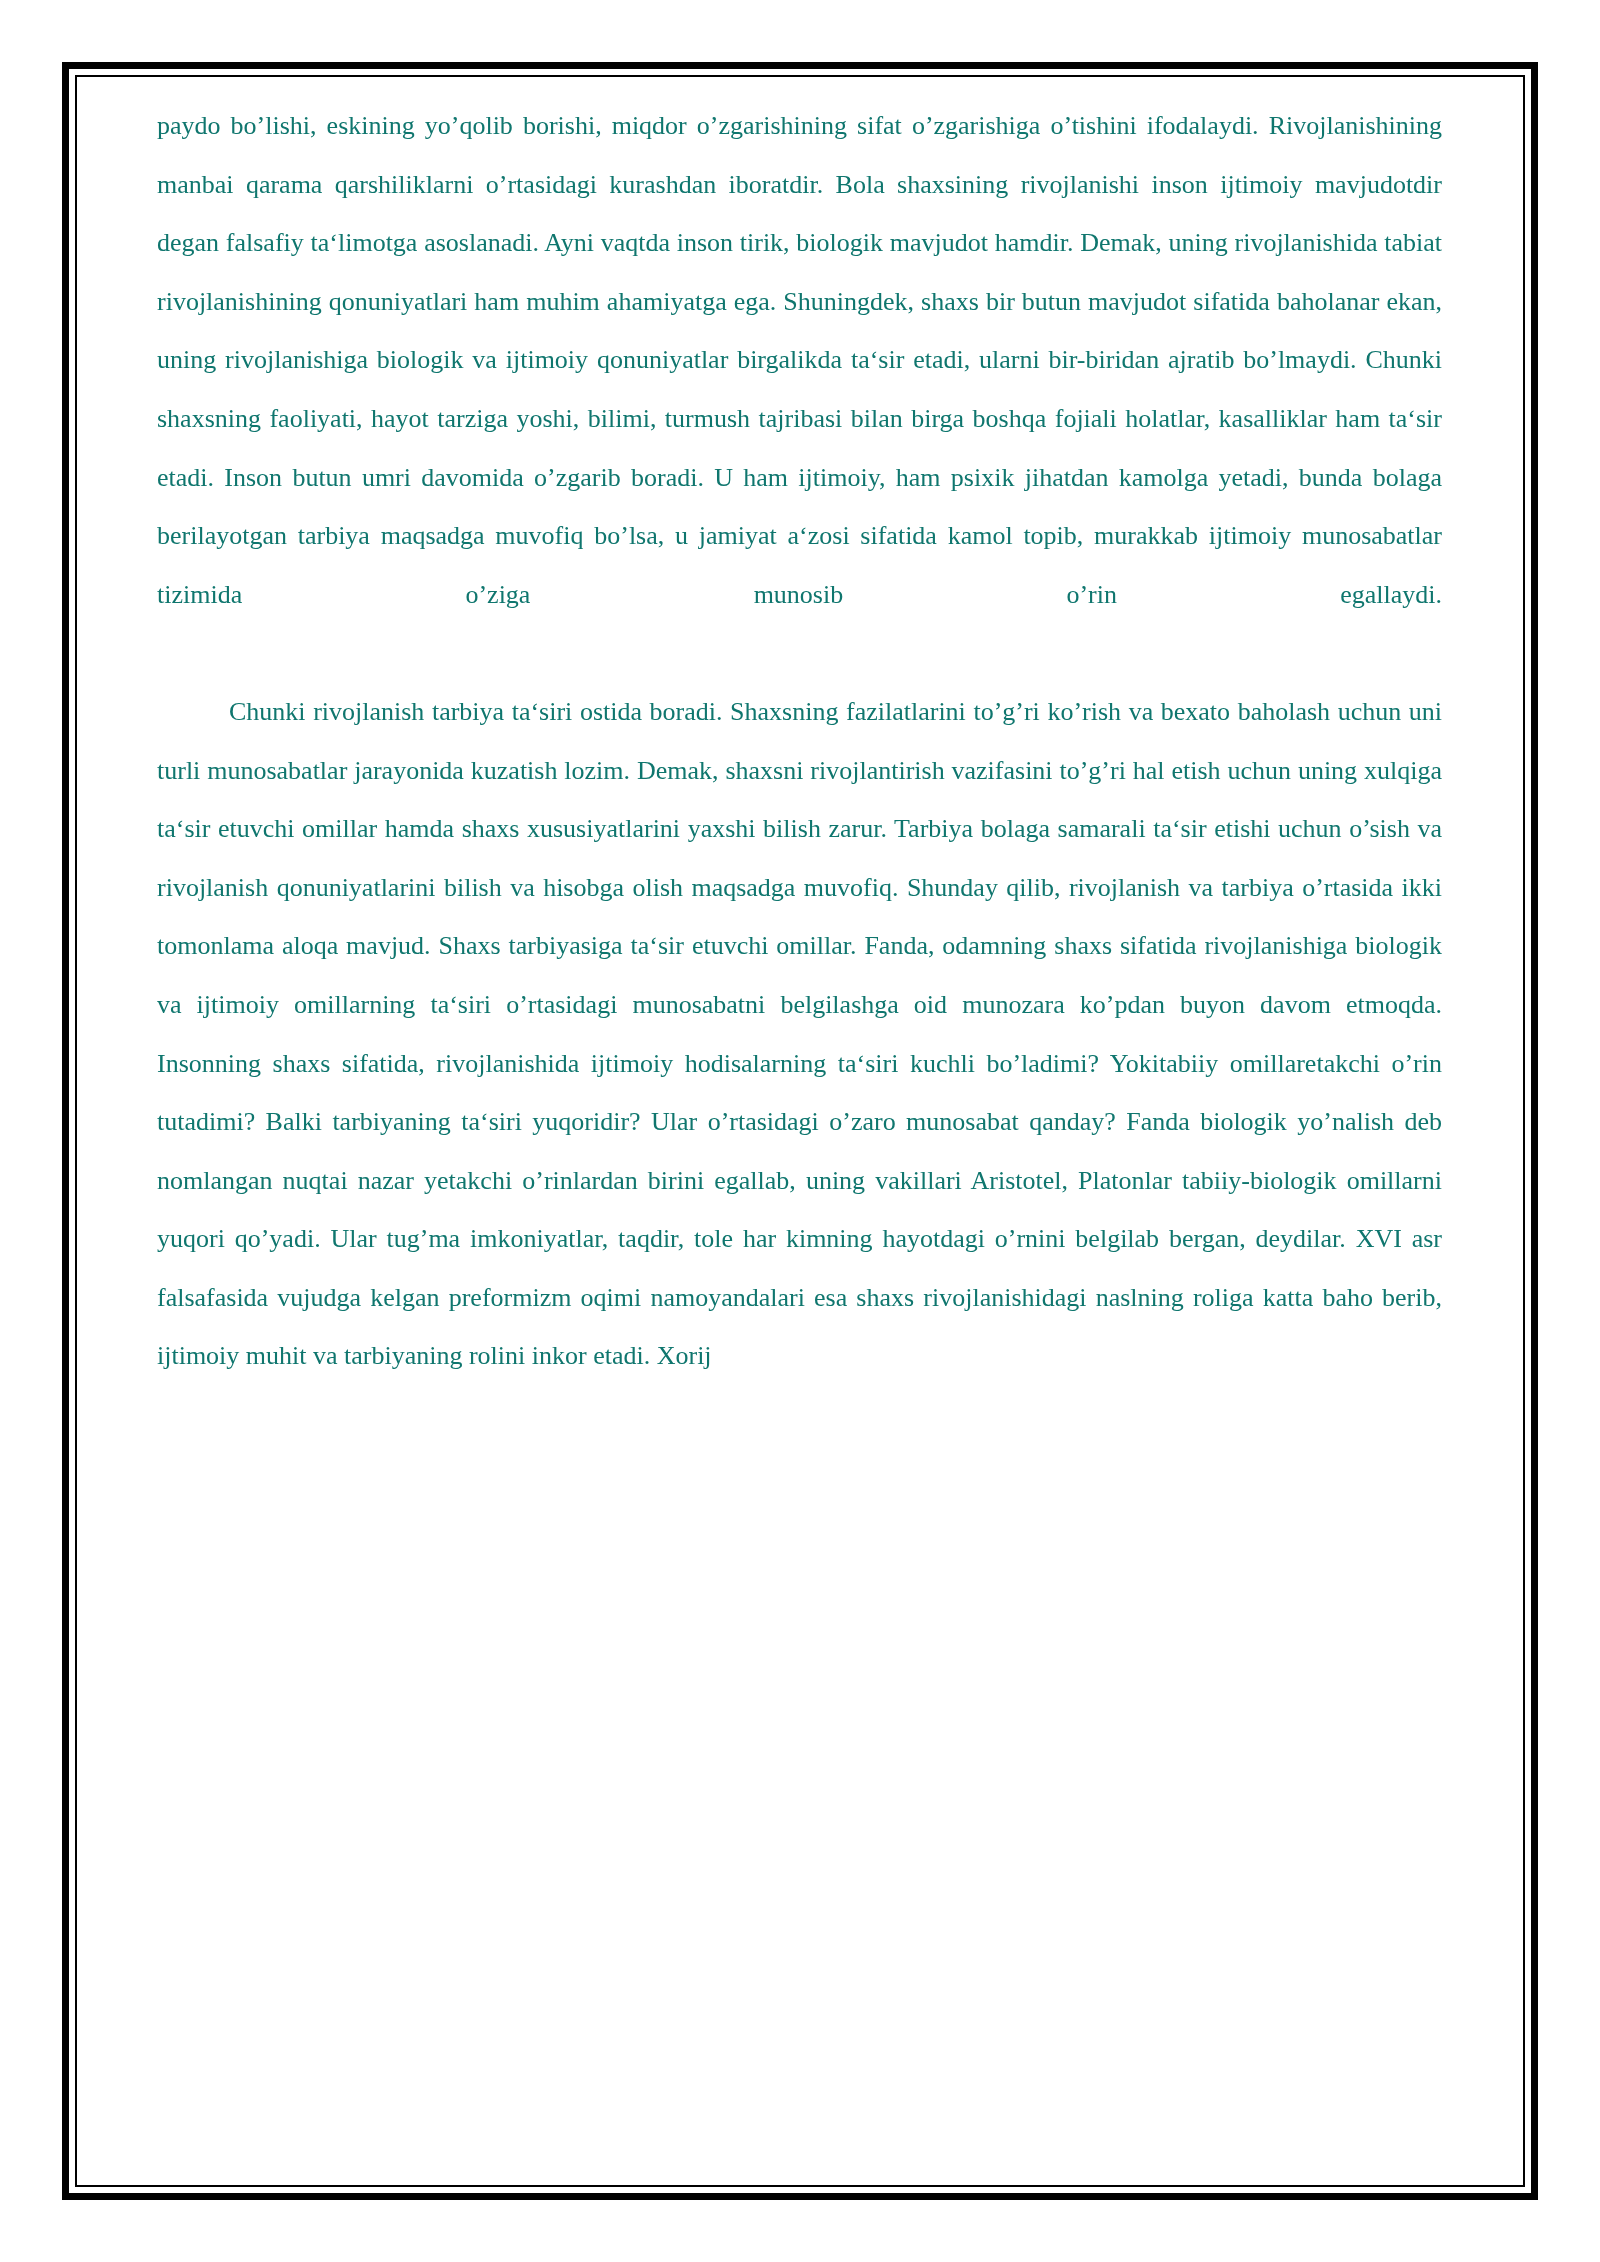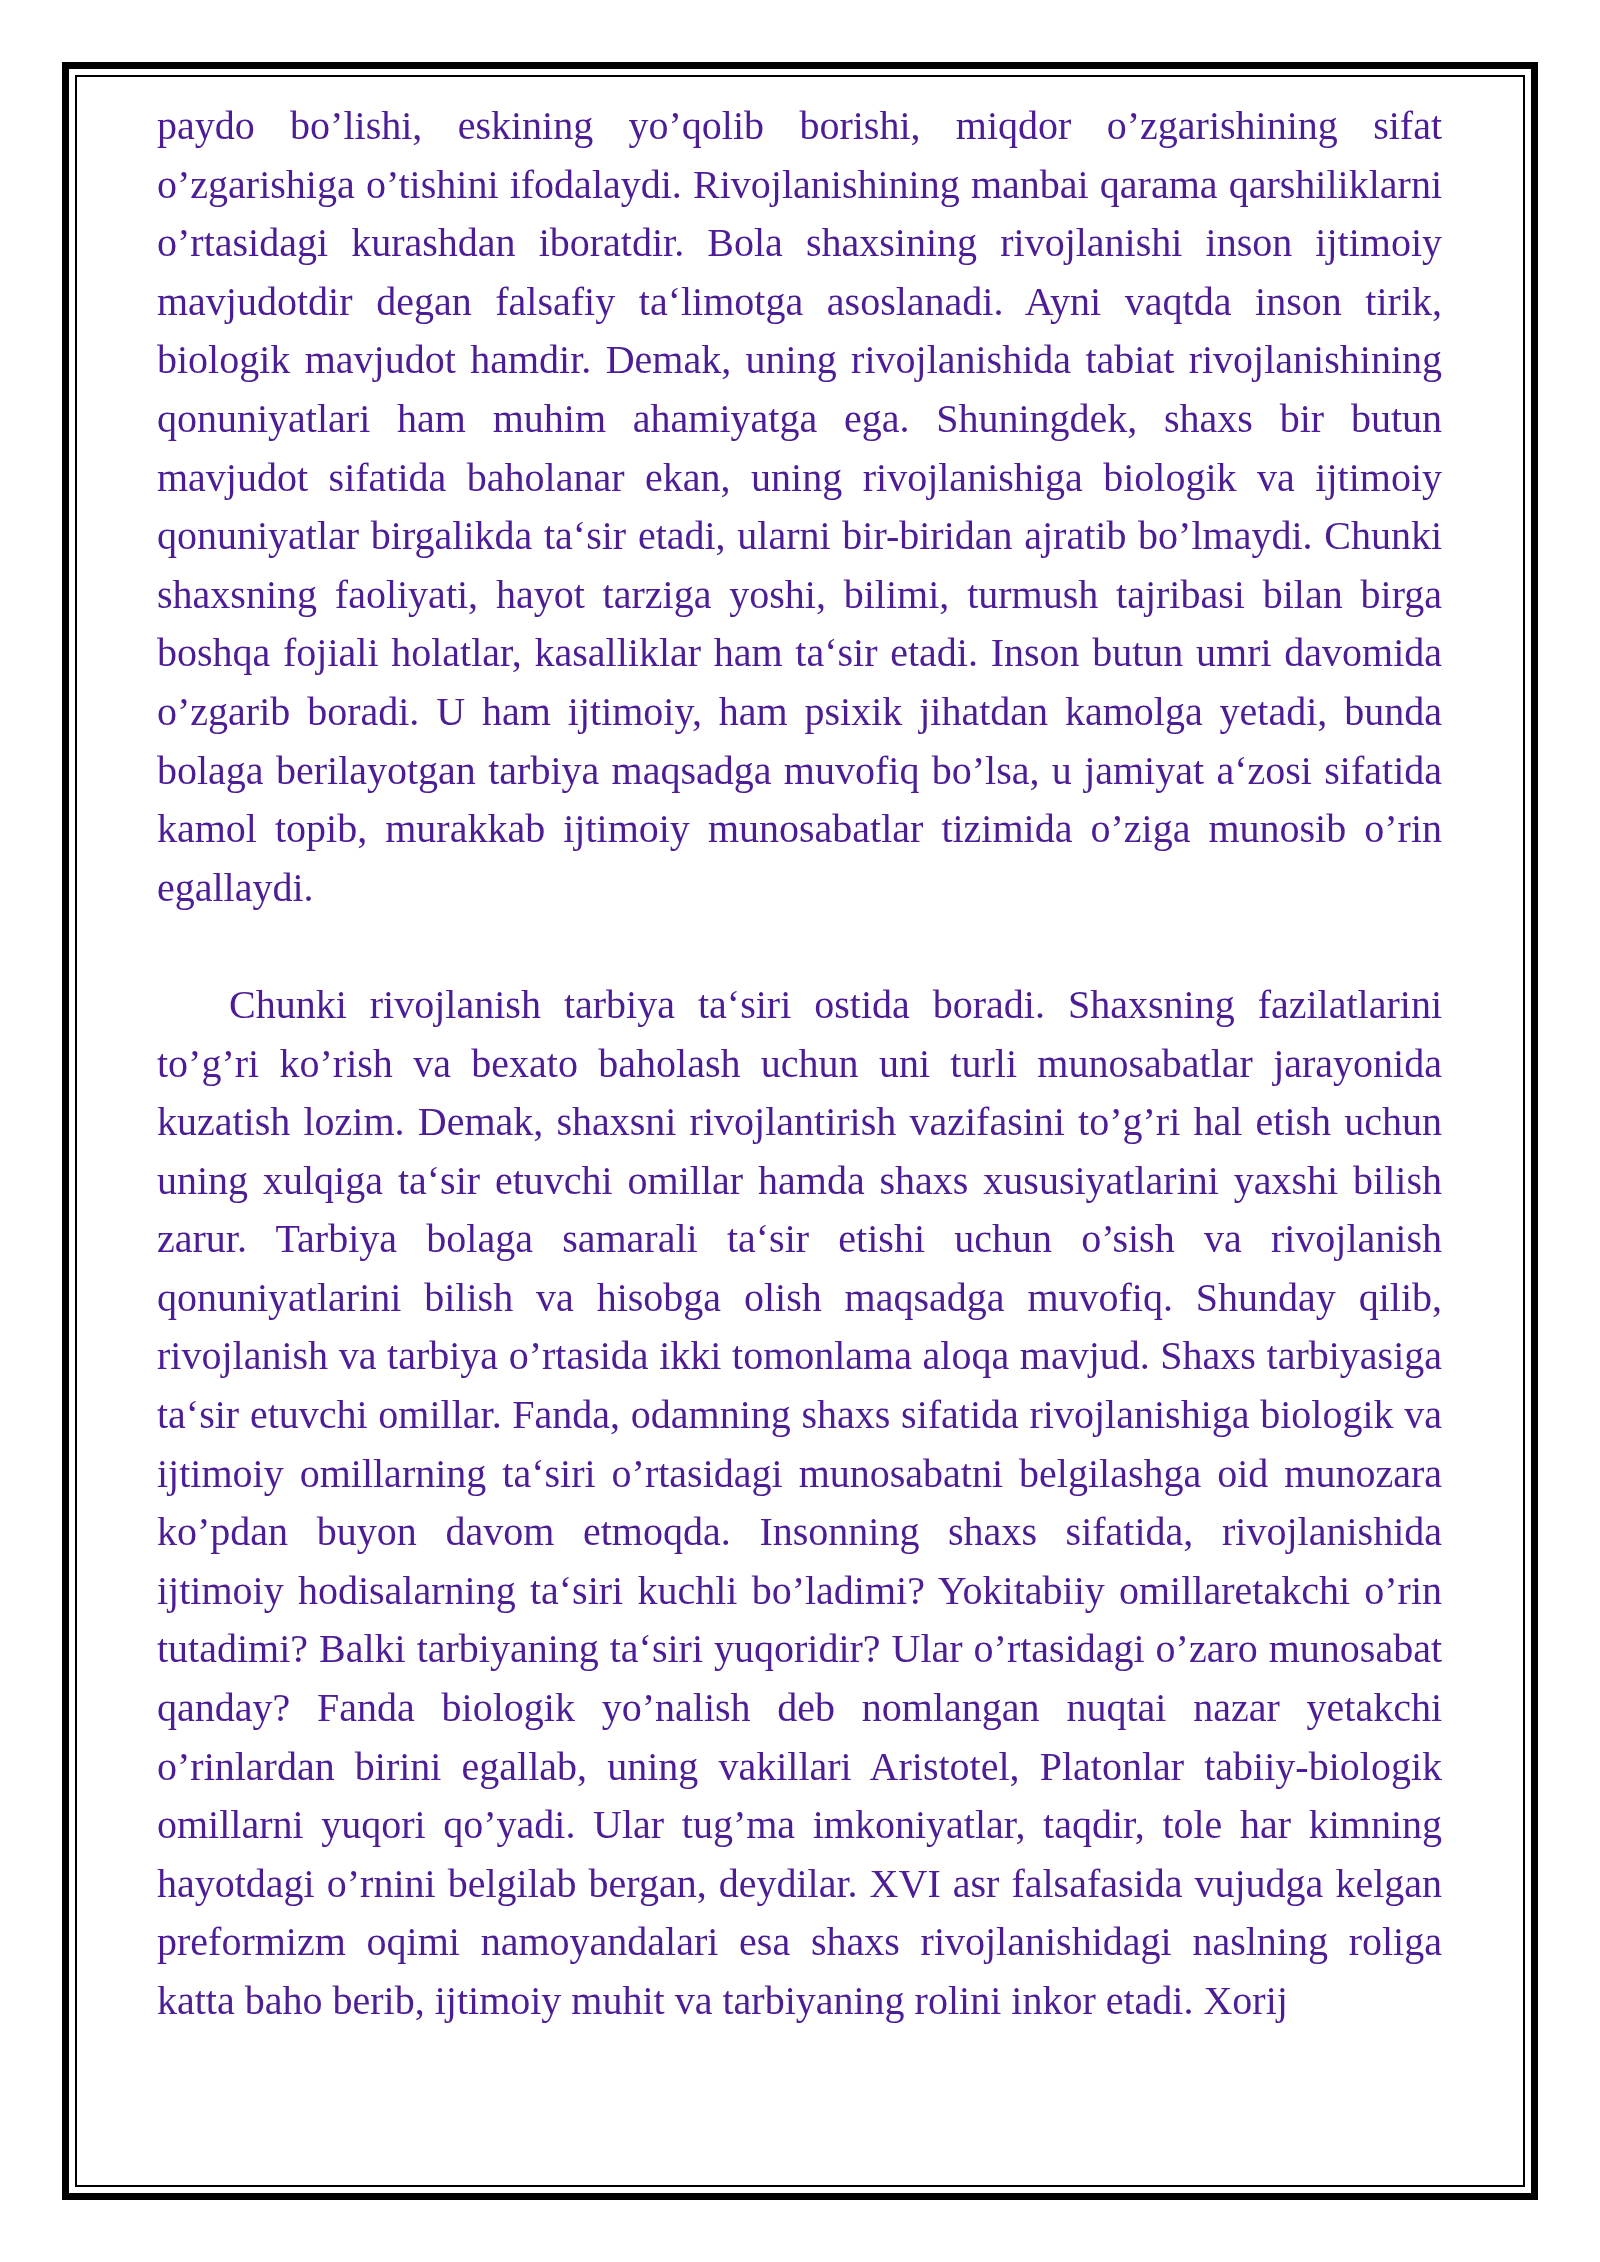--- a/index.html
+++ b/index.html
@@ -43,23 +43,23 @@
     position: absolute;
     left: 157px;
     top: 97px;
     width: 1285px;
     box-sizing: border-box;
   }
 
   p.body-par {
     margin: 0;
     font-family: "Liberation Serif", "DejaVu Serif", serif;
-    font-size: 40px;
+    font-size: 26px;
     line-height: 58.6px;
-    color: #4c1d95;
+    color: #0f766e;
     text-align: justify;
     text-justify: inter-word;
     -webkit-hyphens: none;
     hyphens: none;
     white-space: normal;
   }
 
   p.body-par.indented {
     text-indent: 72px;
   }

